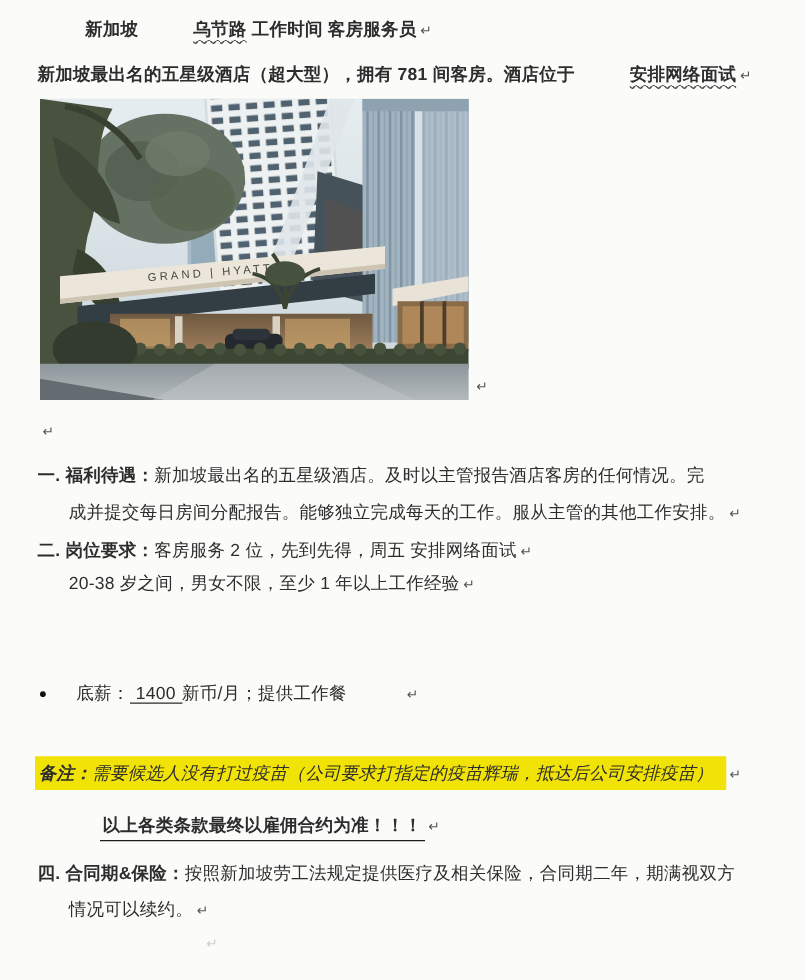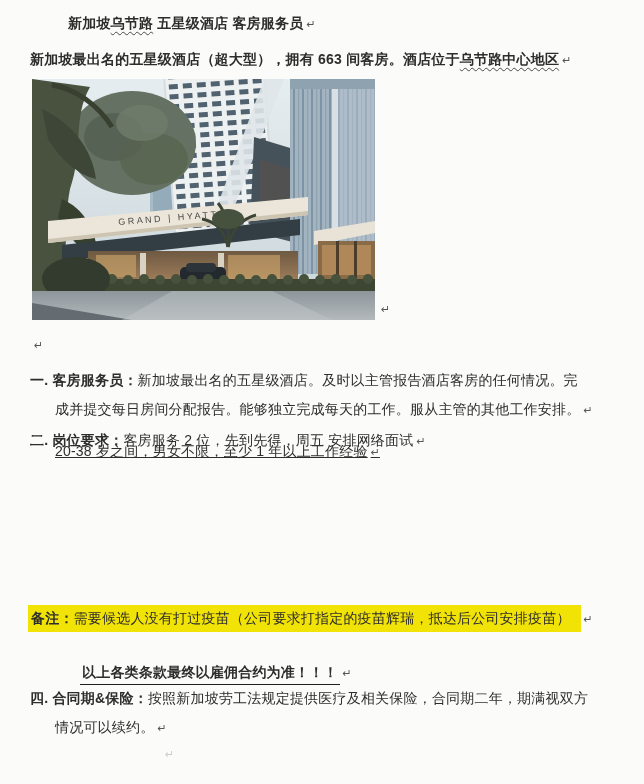--- a/index.html
+++ b/index.html
@@ -14,20 +14,21 @@
     overflow:hidden;
   }
   .abs{position:absolute;}
   .b{font-weight:700;}
   .wavy{
     text-decoration:underline;
     text-decoration-style:wavy;
     text-decoration-color:#4a4a4a;
     text-decoration-thickness:1px;
     text-underline-offset:3px;
+    margin-left:44px;
   }
   .pilcrow{
     color:#555;
     font-family:"DejaVu Sans",sans-serif;
     font-size:11px;
     margin-left:3px;
     font-weight:400;
     letter-spacing:0;
   }
   .hang{
@@ -43,20 +44,21 @@
     width:30px;
     font-size:11px;
     color:#111;
     vertical-align:1px;
   }
   .u{border-bottom:1px solid #2d2d2d;padding:0 5px;}
   .u:empty{display:none;}
   .note-hl{
     padding:5px 10px 6px 3px;
     line-height:20px;
+    font-style:italic;
   }
   .terms{
     display:inline-block;
     font-weight:700;
     border-bottom:1.5px solid #1e1e1e;
     padding:0 2px 3px 2px;
     line-height:18px;
   }
   .ghost{opacity:0.28;}
   .photo-wrap{
@@ -65,25 +67,25 @@
     background:#d7dfe3;
   }
   svg{display:block;}
 </style>
 </head>
 <body>
 
 <div class="page">
 
   <div class="abs single b" style="left:68px;top:13px;">
-    <span>新加坡</span><span class="wavy">乌节路</span><span> 五星级酒店 客房服务员</span><span class="pilcrow">↵</span>
+    <span>新加坡</span><span class="wavy">乌节路</span><span> 工作时间 客房服务员</span><span class="pilcrow">↵</span>
   </div>
 
   <div class="abs single b" style="left:30px;top:49px;">
-    <span>新加坡最出名的五星级酒店（超大型），拥有 663 间客房。酒店位于</span><span class="wavy">乌节路中心地区</span><span class="pilcrow">↵</span>
+    <span>新加坡最出名的五星级酒店（超大型），拥有 781 间客房。酒店位于</span><span class="wavy">安排网络面试</span><span class="pilcrow">↵</span>
   </div>
 
   <div class="abs photo-wrap" style="left:32px;top:79px;">
     <svg width="343" height="241" viewBox="0 0 343 241">
       <defs>
         <linearGradient id="sky" x1="0" y1="0" x2="0" y2="1">
           <stop offset="0" stop-color="#e6edf0"></stop>
             <stop offset="1" stop-color="#c9d5da"></stop>
         </linearGradient>
         <linearGradient id="drive" x1="0" y1="0" x2="0" y2="1">
@@ -192,40 +194,43 @@
       <rect x="0" y="212" width="343" height="29" fill="url(#drive)"></rect>
       <polygon points="0,224 100,241 0,241" fill="#656c71"></polygon>
       <polygon points="140,212 240,212 300,241 90,241" fill="#c0c5c8" opacity="0.45"></polygon>
     </svg>
   </div>
   <span class="abs pilcrow" style="left:378px;top:303px;">↵</span>
 
   <span class="abs pilcrow" style="left:31px;top:339px;">↵</span>
 
   <div class="abs" style="left:30px;top:366px;width:586px;">
-    <p class="hang"><span class="b">一. 客房服务员：</span><span>新加坡最出名的五星级酒店。及时以主管报告酒店客房的任何情况。完
+    <p class="hang"><span class="b">一. 福利待遇：</span><span>新加坡最出名的五星级酒店。及时以主管报告酒店客房的任何情况。完
 成并提交每日房间分配报告。能够独立完成每天的工作。服从主管的其他工作安排。</span><span class="pilcrow">↵</span></p>
   </div>
 
   <div class="abs single" style="left:30px;top:430px;">
     <span class="b">二. 岗位要求：</span><span>客房服务 2 位，先到先得，周五 安排网络面试</span><span class="pilcrow">↵</span>
   </div>
 
-  <div class="abs single" style="left:55px;top:441px;text-decoration:underline;">
+  <div class="abs single" style="left:55px;top:456px;">
     <span>20-38 岁之间，男女不限，至少 1 年以上工作经验</span><span class="pilcrow">↵</span>
   </div>
 
 
+  <div class="abs single bullet-row" style="left:31px;top:544px;">
+    <span class="bullet-glyph">●</span><span>底薪：</span><span class="u">1400</span><span>新币/月；提供工作餐</span><span class="pilcrow" style="margin-left:48px;">↵</span>
+  </div>
 
 
   <div class="abs single" style="left:28px;top:608px;">
     <span class="note-hl" style="background: rgb(242, 227, 7);"><span class="b">备注：</span><span>需要候选人没有打过疫苗（公司要求打指定的疫苗辉瑞，抵达后公司安排疫苗）</span></span><span class="pilcrow">↵</span>
   </div>
 
-  <div class="abs single" style="left:80px;top:650px;margin-top:12px;">
+  <div class="abs single" style="left:80px;top:650px;">
     <span class="terms">以上各类条款最终以雇佣合约为准！！！</span><span class="pilcrow">↵</span>
   </div>
 
   <div class="abs" style="left:30px;top:684px;width:586px;">
     <p class="hang"><span class="b">四. 合同期&amp;保险：</span><span>按照新加坡劳工法规定提供医疗及相关保险，合同期二年，期满视双方
 情况可以续约。</span><span class="pilcrow">↵</span></p>
   </div>
 
   <span class="abs pilcrow ghost" style="left:162px;top:748px;">↵</span>
 

